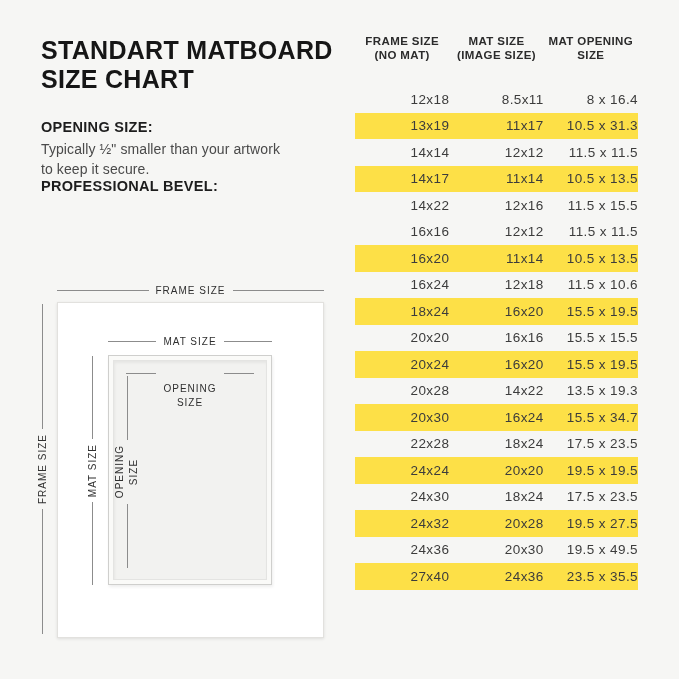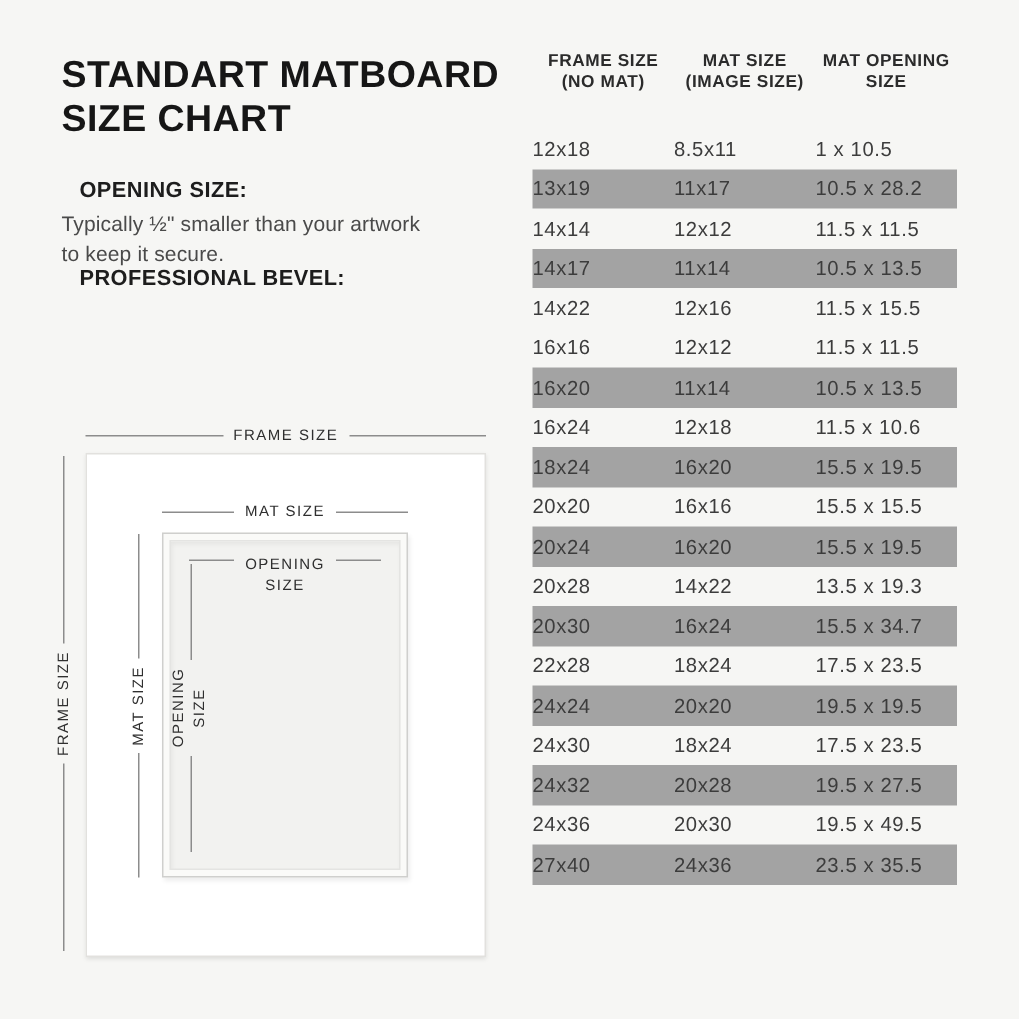--- a/index.html
+++ b/index.html
@@ -19,21 +19,21 @@
     position:absolute;left:41px;top:36px;
     font-size:25px;font-weight:700;color:#161616;
     letter-spacing:0.3px;line-height:29px;
     white-space:pre-line;
   }
   .section{position:absolute;left:41px;width:300px;}
   .sec-opening{top:119px;}
   .sec-bevel{top:178px;}
   .section .sec-heading{
     font-size:14.5px;font-weight:700;color:#1d1d1d;
-    letter-spacing:0.3px;margin:0 0 4px 12px;
+    letter-spacing:0.3px;margin:0 0 4px 0;
   }
   .section .sec-body{
     font-size:14px;color:#4a4a4a;line-height:20px;
     letter-spacing:0.1px;white-space:pre-line;
   }
 
   
   .dim-label{
     font-size:10px;color:#2f2f2f;letter-spacing:1px;
     white-space:nowrap;
@@ -74,36 +74,36 @@
     border:1px solid #e4e4e2;
     box-shadow:inset 1px 2px 3px rgba(0,0,0,0.05);
   }
   
   .opening-hdim{
     position:absolute;left:126px;top:366px;width:128px;
     display:flex;align-items:flex-start;
   }
   .opening-hdim .hline{height:1px;background:#8c8c8c;flex:1;margin-top:7px;}
   .opening-hdim .opening-text{
-    margin:4px 7px;text-align:center;line-height:14px;white-space:pre-line;
+    margin:16px 7px;text-align:center;line-height:14px;white-space:pre-line;
   }
 
   
   .size-table{position:absolute;left:355px;top:34px;width:283px;}
   .thead{display:flex;}
   .thcell{
     flex:1;text-align:center;
     font-size:11.5px;font-weight:700;color:#2b2b2b;
     letter-spacing:0.4px;line-height:14px;white-space:pre-line;
   }
   .tbody{position:absolute;left:355px;top:86px;width:283px;}
   .trow{display:flex;height:26.5px;align-items:center;}
-  .trow.alt{background:#a3a3a3;}
+  .trow.alt{background:#fde047;}
   .tcell{
-    flex:1;text-align:left;
+    flex:1;text-align:right;
     font-size:13.5px;color:#3c3c3c;letter-spacing:0.4px;
   }
 </style>
 </head>
 <body>
 
 <div id="canvas">
 
   <div class="title">STANDART MATBOARD
 SIZE CHART</div>
@@ -168,26 +168,26 @@
       <div class="thcell">MAT SIZE
 (IMAGE SIZE)</div>
       <div class="thcell">MAT OPENING
 SIZE</div>
     </div>
   </div>
   <div class="tbody">
       <div class="trow">
         <div class="tcell">12x18</div>
         <div class="tcell">8.5x11</div>
-        <div class="tcell">1 x 10.5</div>
+        <div class="tcell">8 x 16.4</div>
       </div>
       <div class="trow alt">
         <div class="tcell">13x19</div>
         <div class="tcell">11x17</div>
-        <div class="tcell">10.5 x 28.2</div>
+        <div class="tcell">10.5 x 31.3</div>
       </div>
       <div class="trow">
         <div class="tcell">14x14</div>
         <div class="tcell">12x12</div>
         <div class="tcell">11.5 x 11.5</div>
       </div>
       <div class="trow alt">
         <div class="tcell">14x17</div>
         <div class="tcell">11x14</div>
         <div class="tcell">10.5 x 13.5</div>

